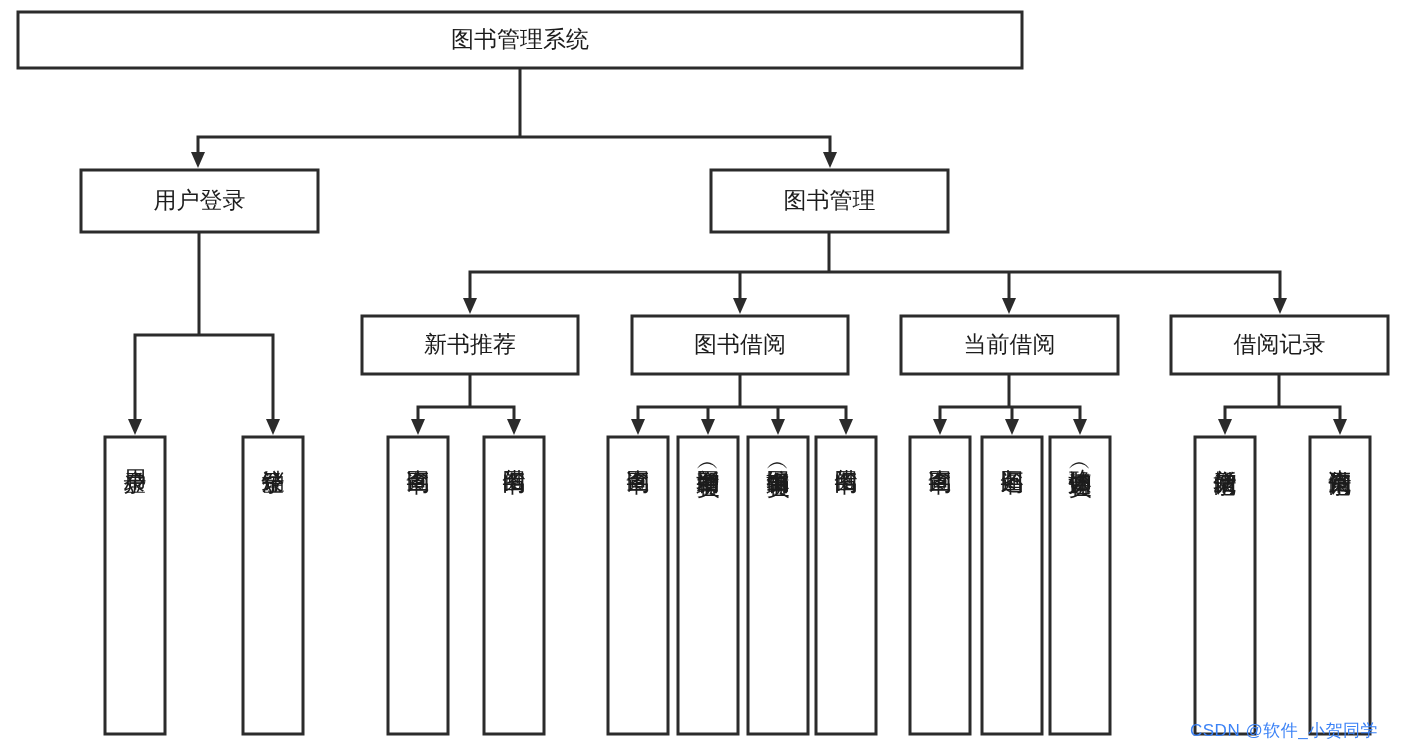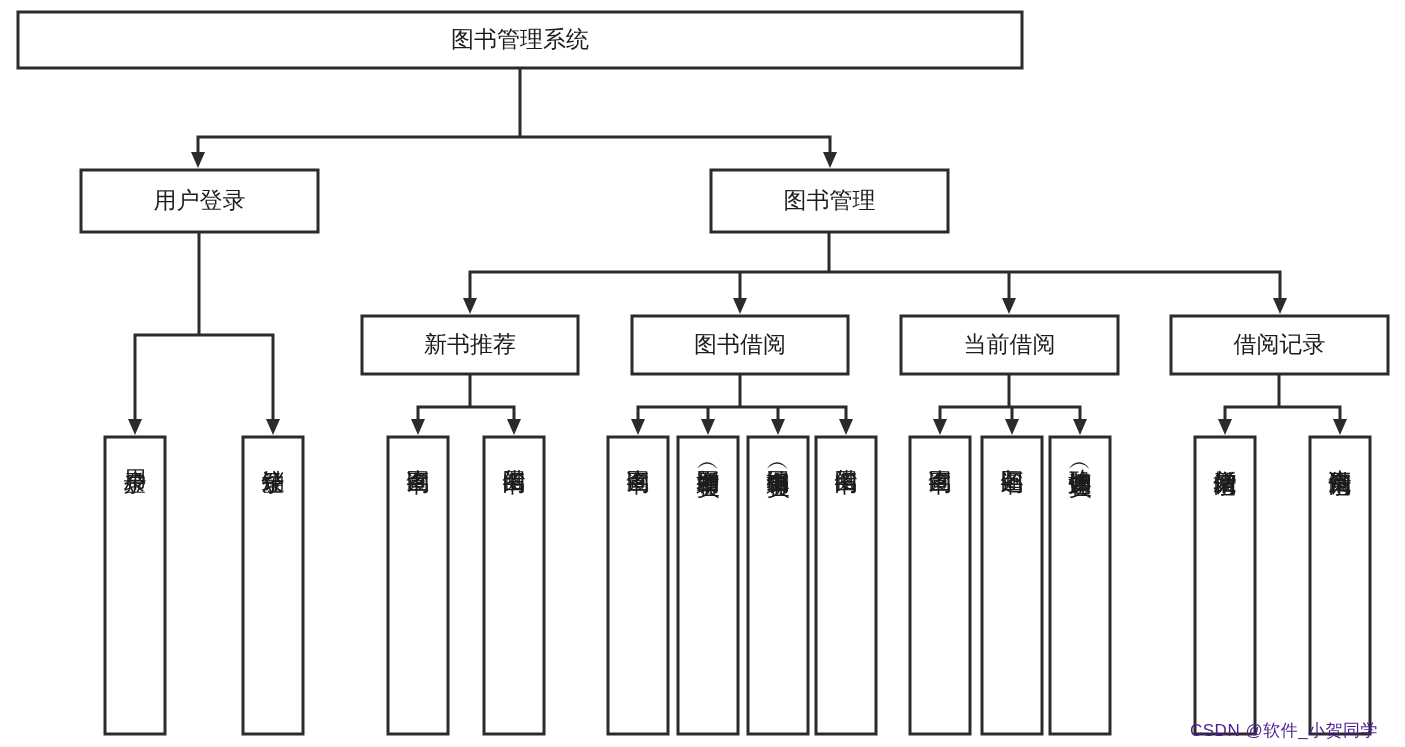--- a/index.html
+++ b/index.html
@@ -148,15 +148,15 @@
       <div class="node-label-v" style="left: 678px; top: 451px; width: 60px; height: 273px;">新增图书（管理员）</div>
       <div class="node-label-v" style="left: 748px; top: 451px; width: 60px; height: 273px;">编辑图书（管理员）</div>
       <div class="node-label-v" style="left: 816px; top: 451px; width: 60px; height: 273px;">借阅图书</div>
       <div class="node-label-v" style="left: 910px; top: 451px; width: 60px; height: 273px;">查询图书</div>
       <div class="node-label-v" style="left: 982px; top: 451px; width: 60px; height: 273px;">归还图书</div>
       <div class="node-label-v" style="left: 1050px; top: 451px; width: 60px; height: 273px;">确认归还（管理员）</div>
       <div class="node-label-v" style="left: 1195px; top: 451px; width: 60px; height: 273px;">新增借阅记录</div>
       <div class="node-label-v" style="left: 1310px; top: 451px; width: 60px; height: 273px;">查询借阅记录</div>
     </div>
 
-  <div class="watermark" style="left: 1190px; top: 719px; color: #4c1d95;">CSDN @软件_小贺同学</div>
+  <div class="watermark" style="left: 1190px; top: 719px; color: #3b82f6;">CSDN @软件_小贺同学</div>
 
 </div>
 
 </body></html>

